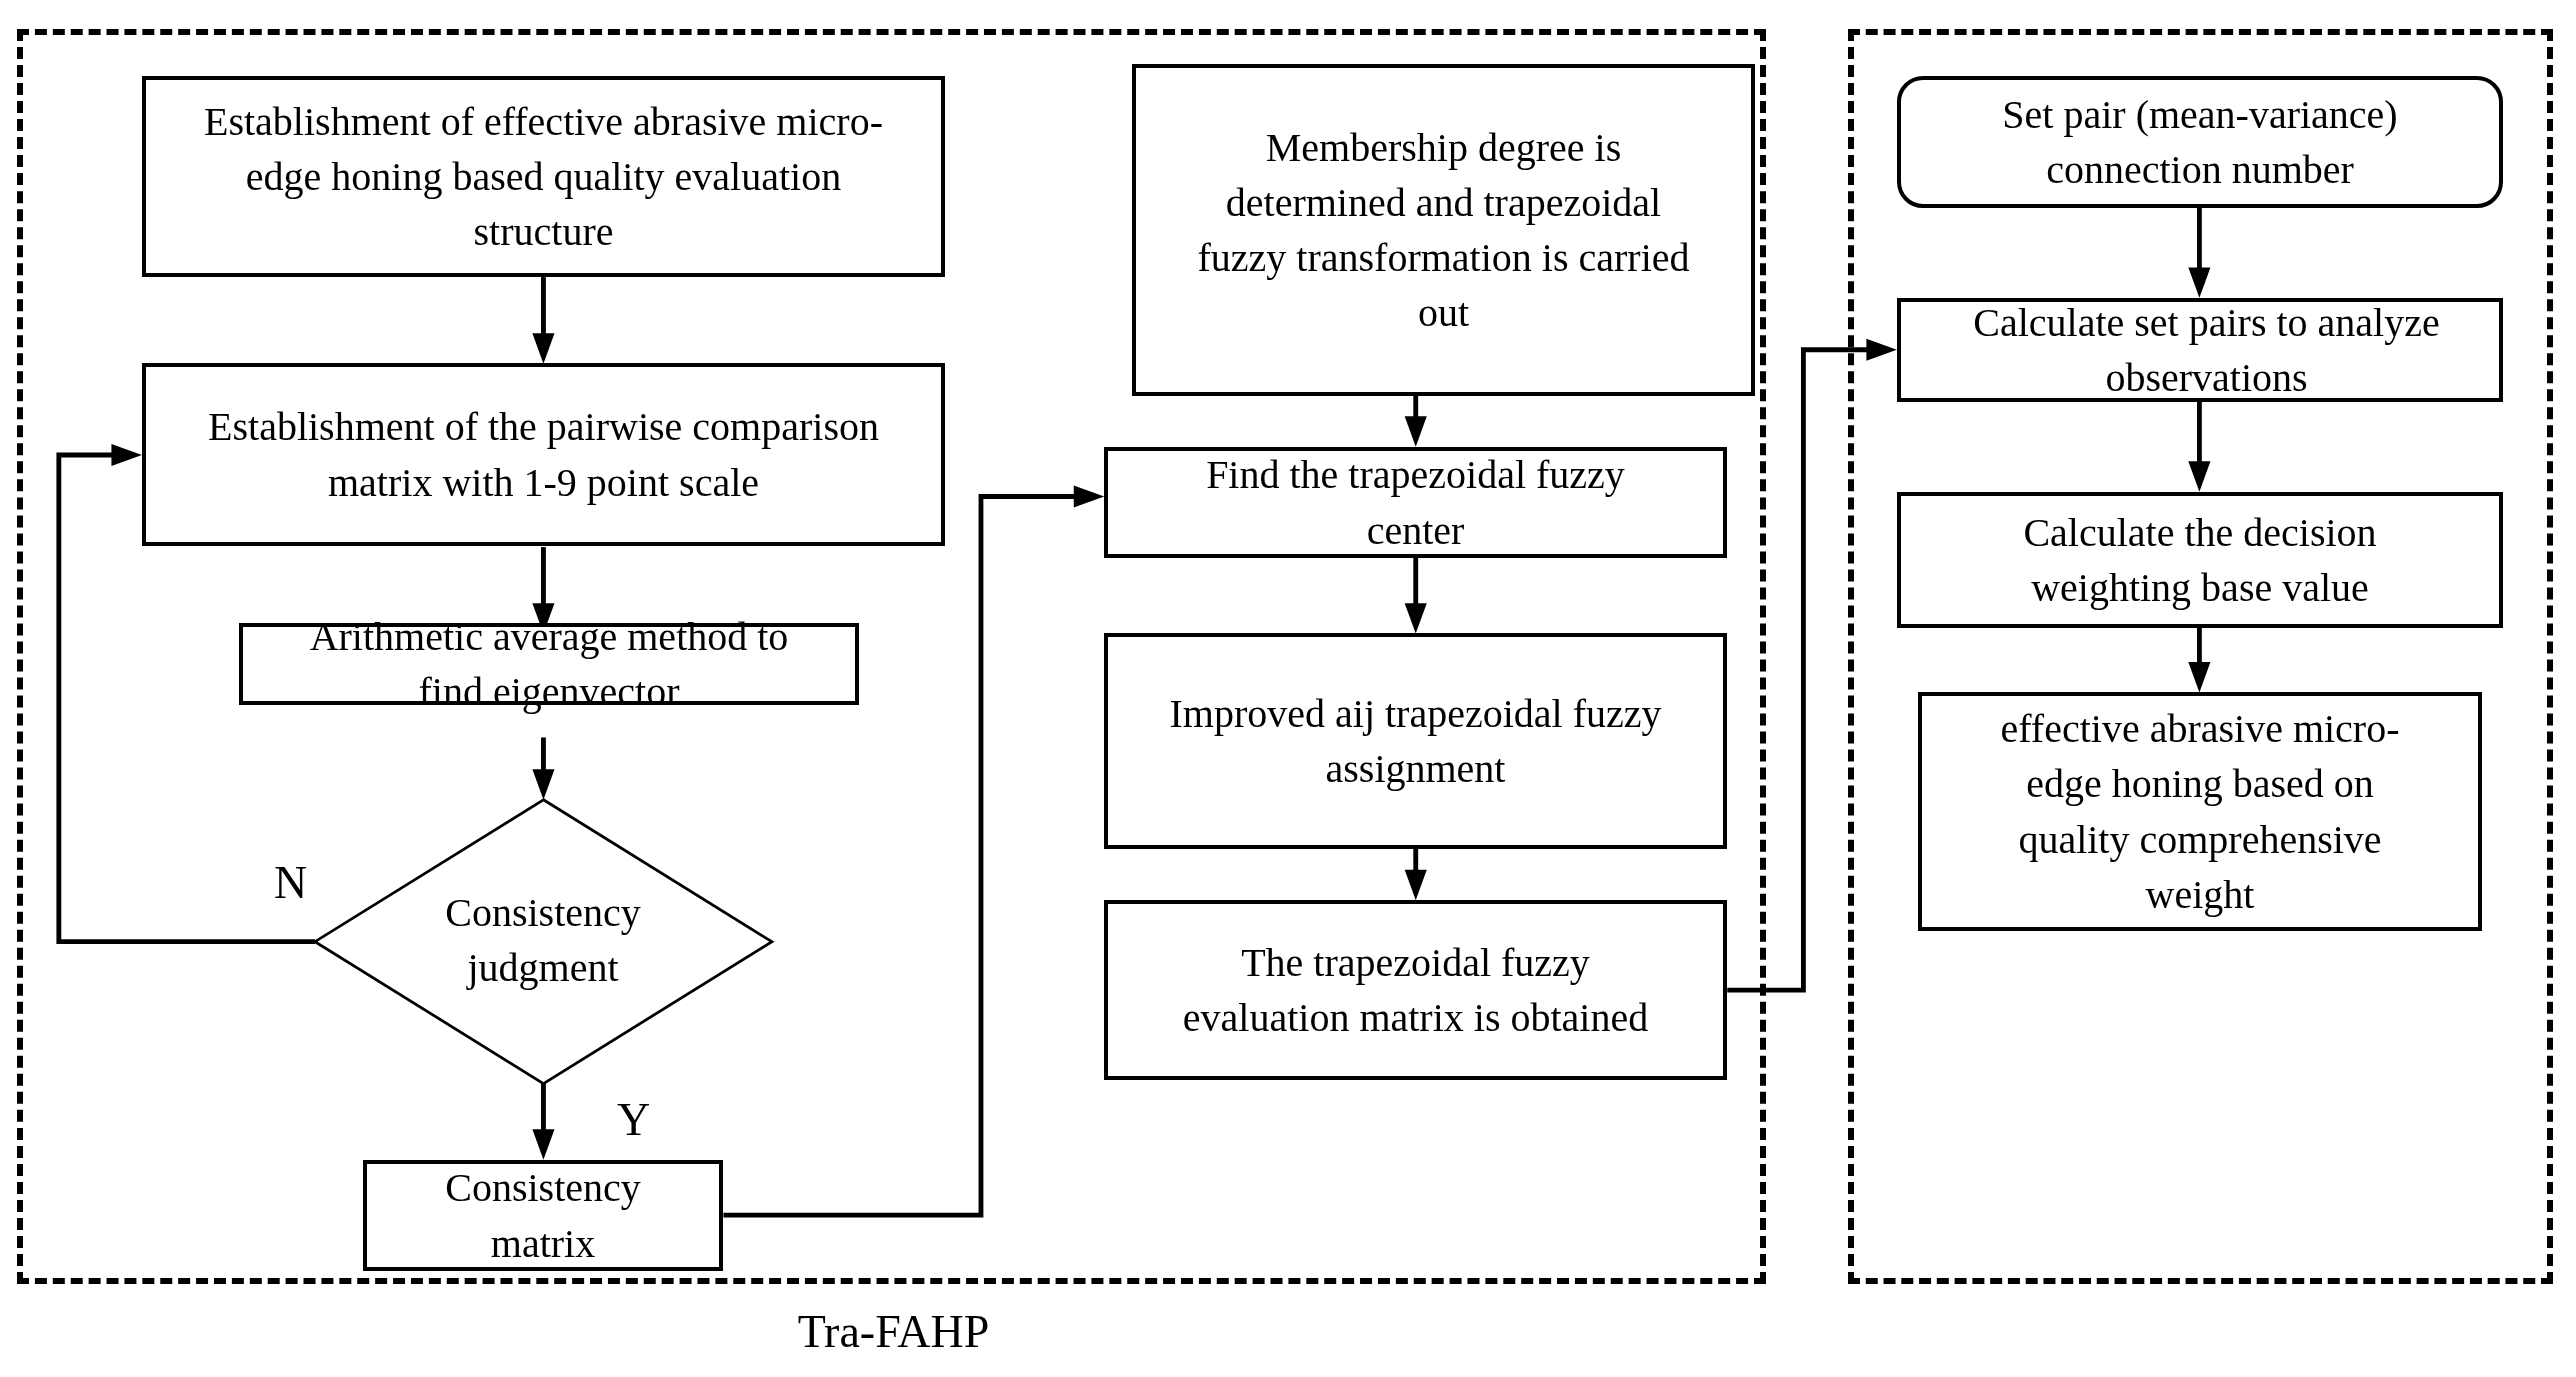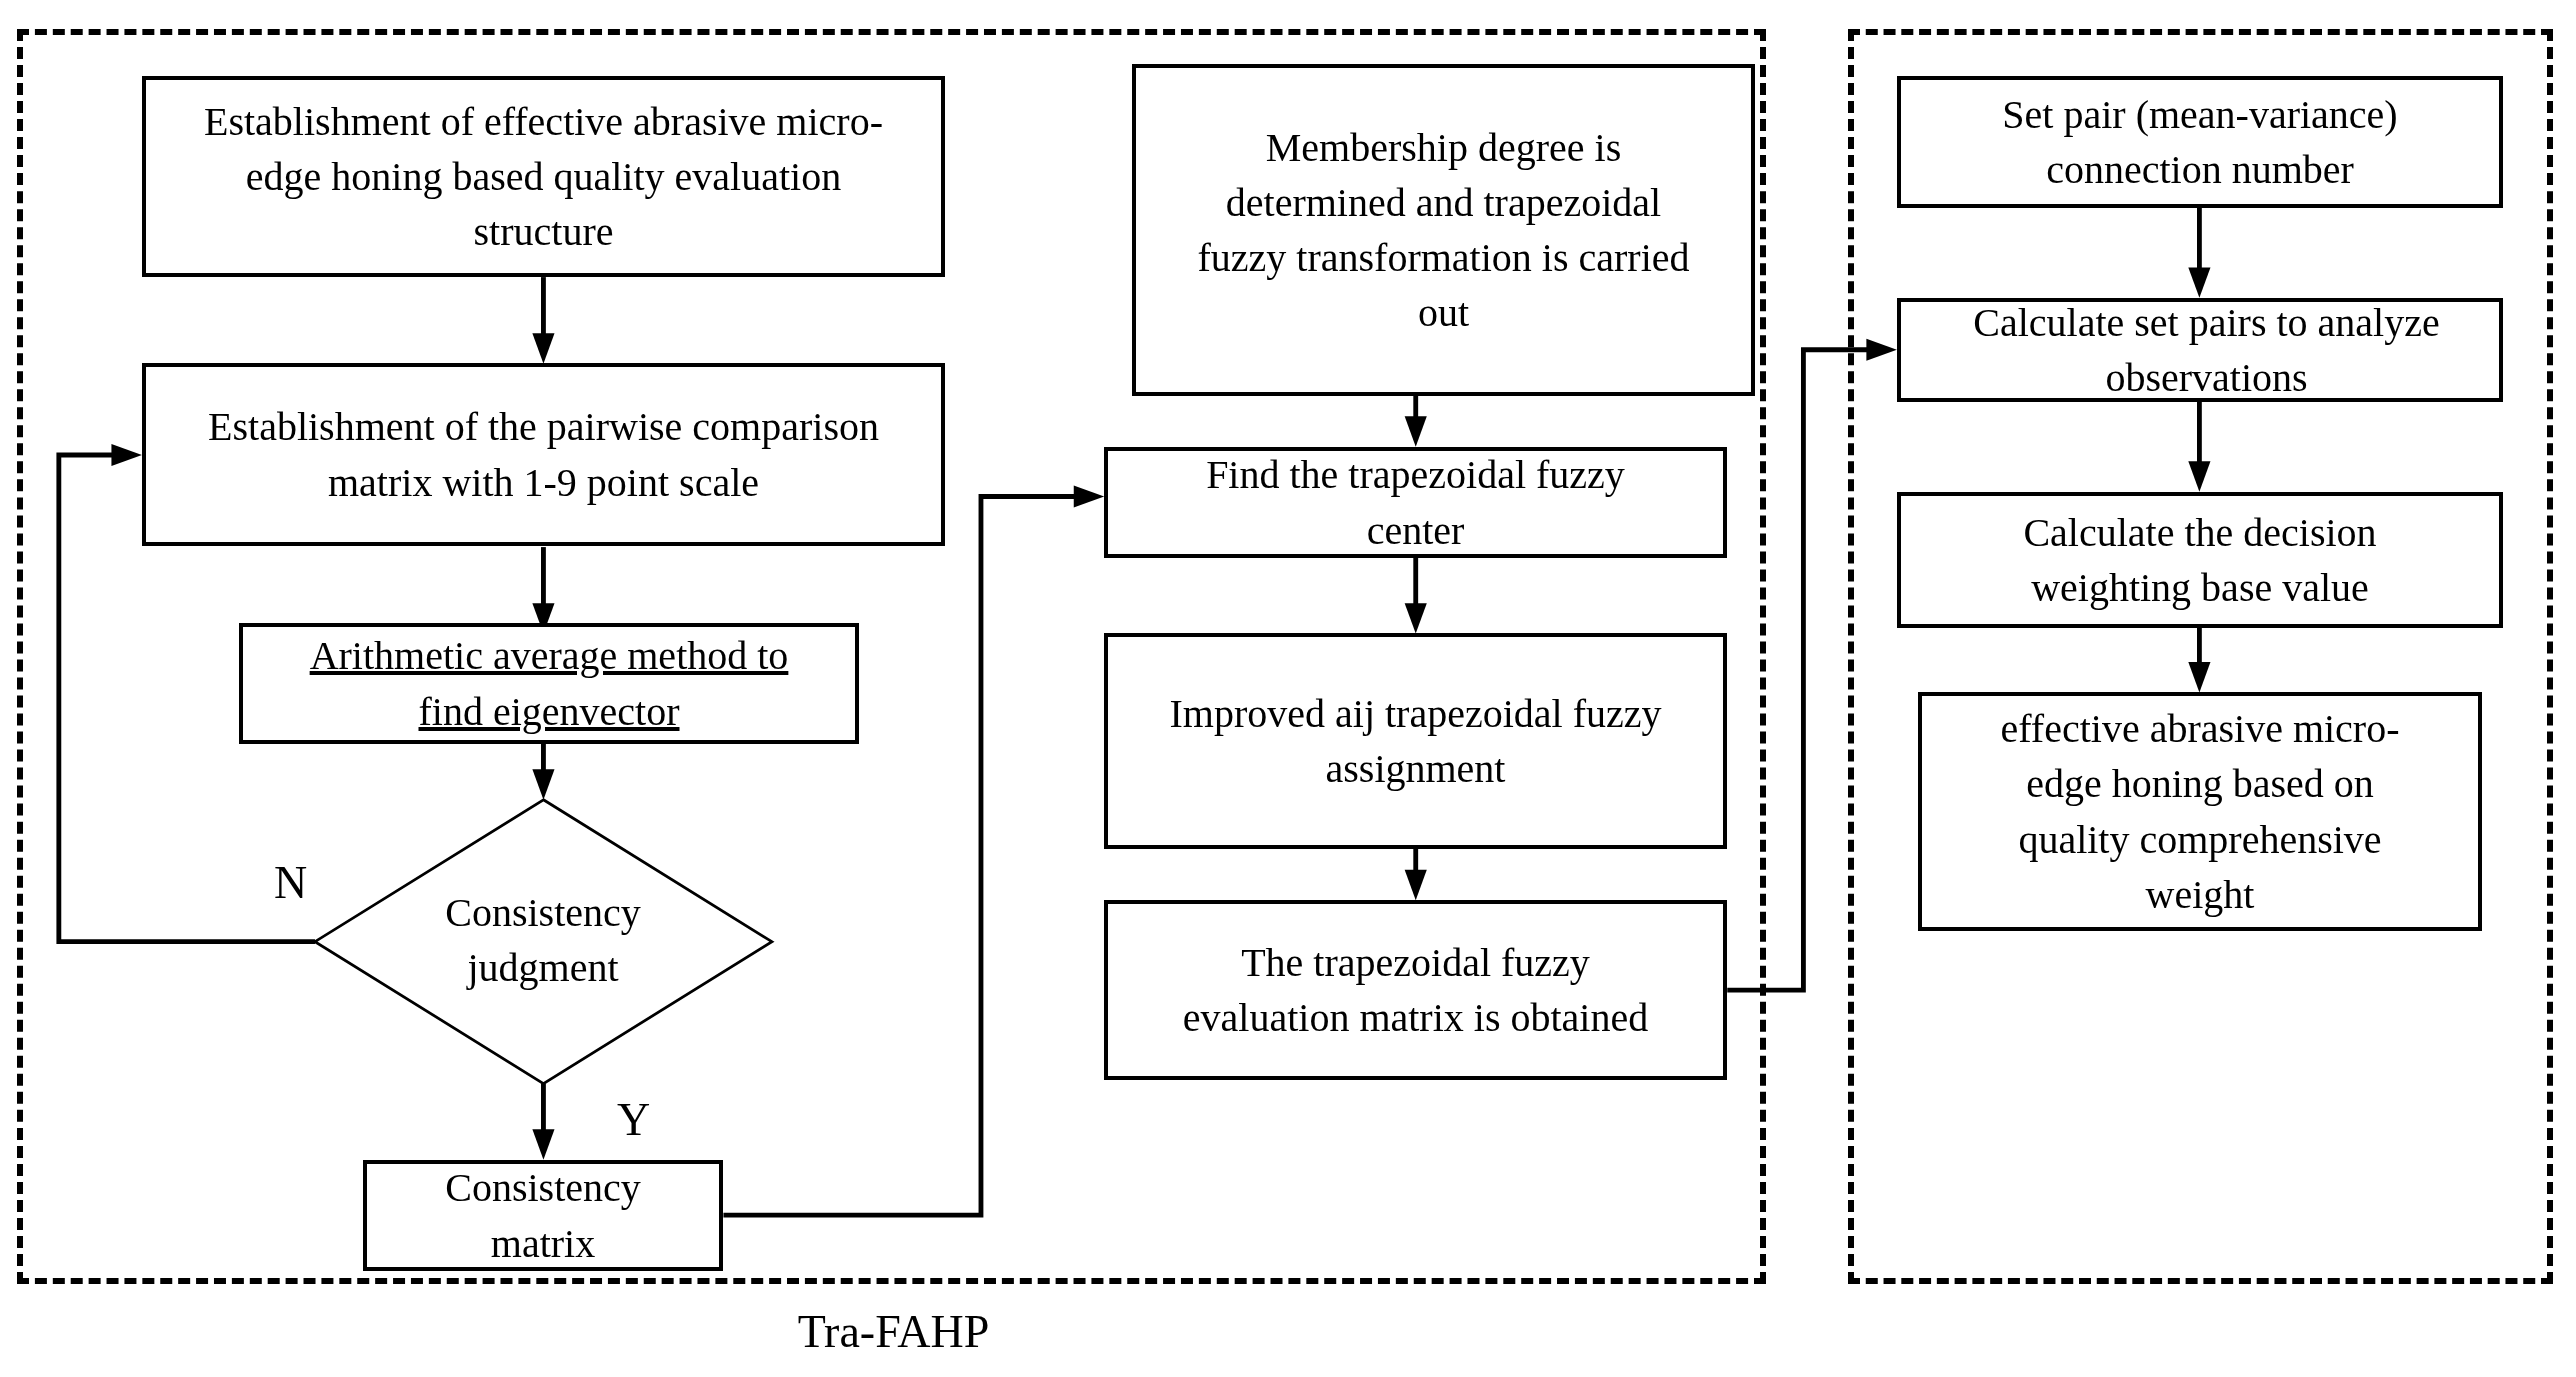--- a/index.html
+++ b/index.html
@@ -131,21 +131,21 @@
     </g>
   </svg>
 
   <div class="node" style="left:142px; top:76px; width:803px; height:201px;">Establishment of effective abrasive micro-
 edge honing based quality evaluation
 structure</div>
 
   <div class="node" style="left:142px; top:363px; width:803px; height:183px;">Establishment of the pairwise comparison
 matrix with 1-9 point scale</div>
 
-  <div class="node" style="left:239px; top:623px; width:620px; height:121px;text-decoration:underline;">Arithmetic average method to
+  <div class="node" style="left:239px; top:623px; width:620px; height:82px;">Arithmetic average method to
 find eigenvector</div>
 
   <div class="diamond-label" style="left:384px; top:885px; width:318px;">Consistency
 judgment</div>
 
   <div class="free-label" style="left:242px; top:858px; width:97px;">N</div>
 
   <div class="free-label" style="left:585px; top:1095px; width:97px;">Y</div>
 
   <div class="node" style="left:363px; top:1160px; width:360px; height:111px;">Consistency
@@ -158,21 +158,21 @@
 
   <div class="node" style="left:1104px; top:447px; width:623px; height:111px;">Find the trapezoidal fuzzy
 center</div>
 
   <div class="node" style="left:1104px; top:633px; width:623px; height:216px;">Improved aij trapezoidal fuzzy
 assignment</div>
 
   <div class="node" style="left:1104px; top:900px; width:623px; height:180px;">The trapezoidal fuzzy
 evaluation matrix is obtained</div>
 
-  <div class="node" style="left:1897px; top:76px; width:606px; height:132px;">Set pair (mean-variance)
+  <div class="node" style="left:1897px; top:76px; width:606px; height:132px;border-radius:26px;">Set pair (mean-variance)
 connection number</div>
 
   <div class="node" style="left:1897px; top:298px; width:606px; height:104px;padding-left:20px;">Calculate set pairs to analyze
 observations</div>
 
   <div class="node" style="left:1897px; top:492px; width:606px; height:136px;">Calculate the decision
 weighting base value</div>
 
   <div class="node" style="left:1918px; top:692px; width:564px; height:239px;">effective abrasive micro-
 edge honing based on

